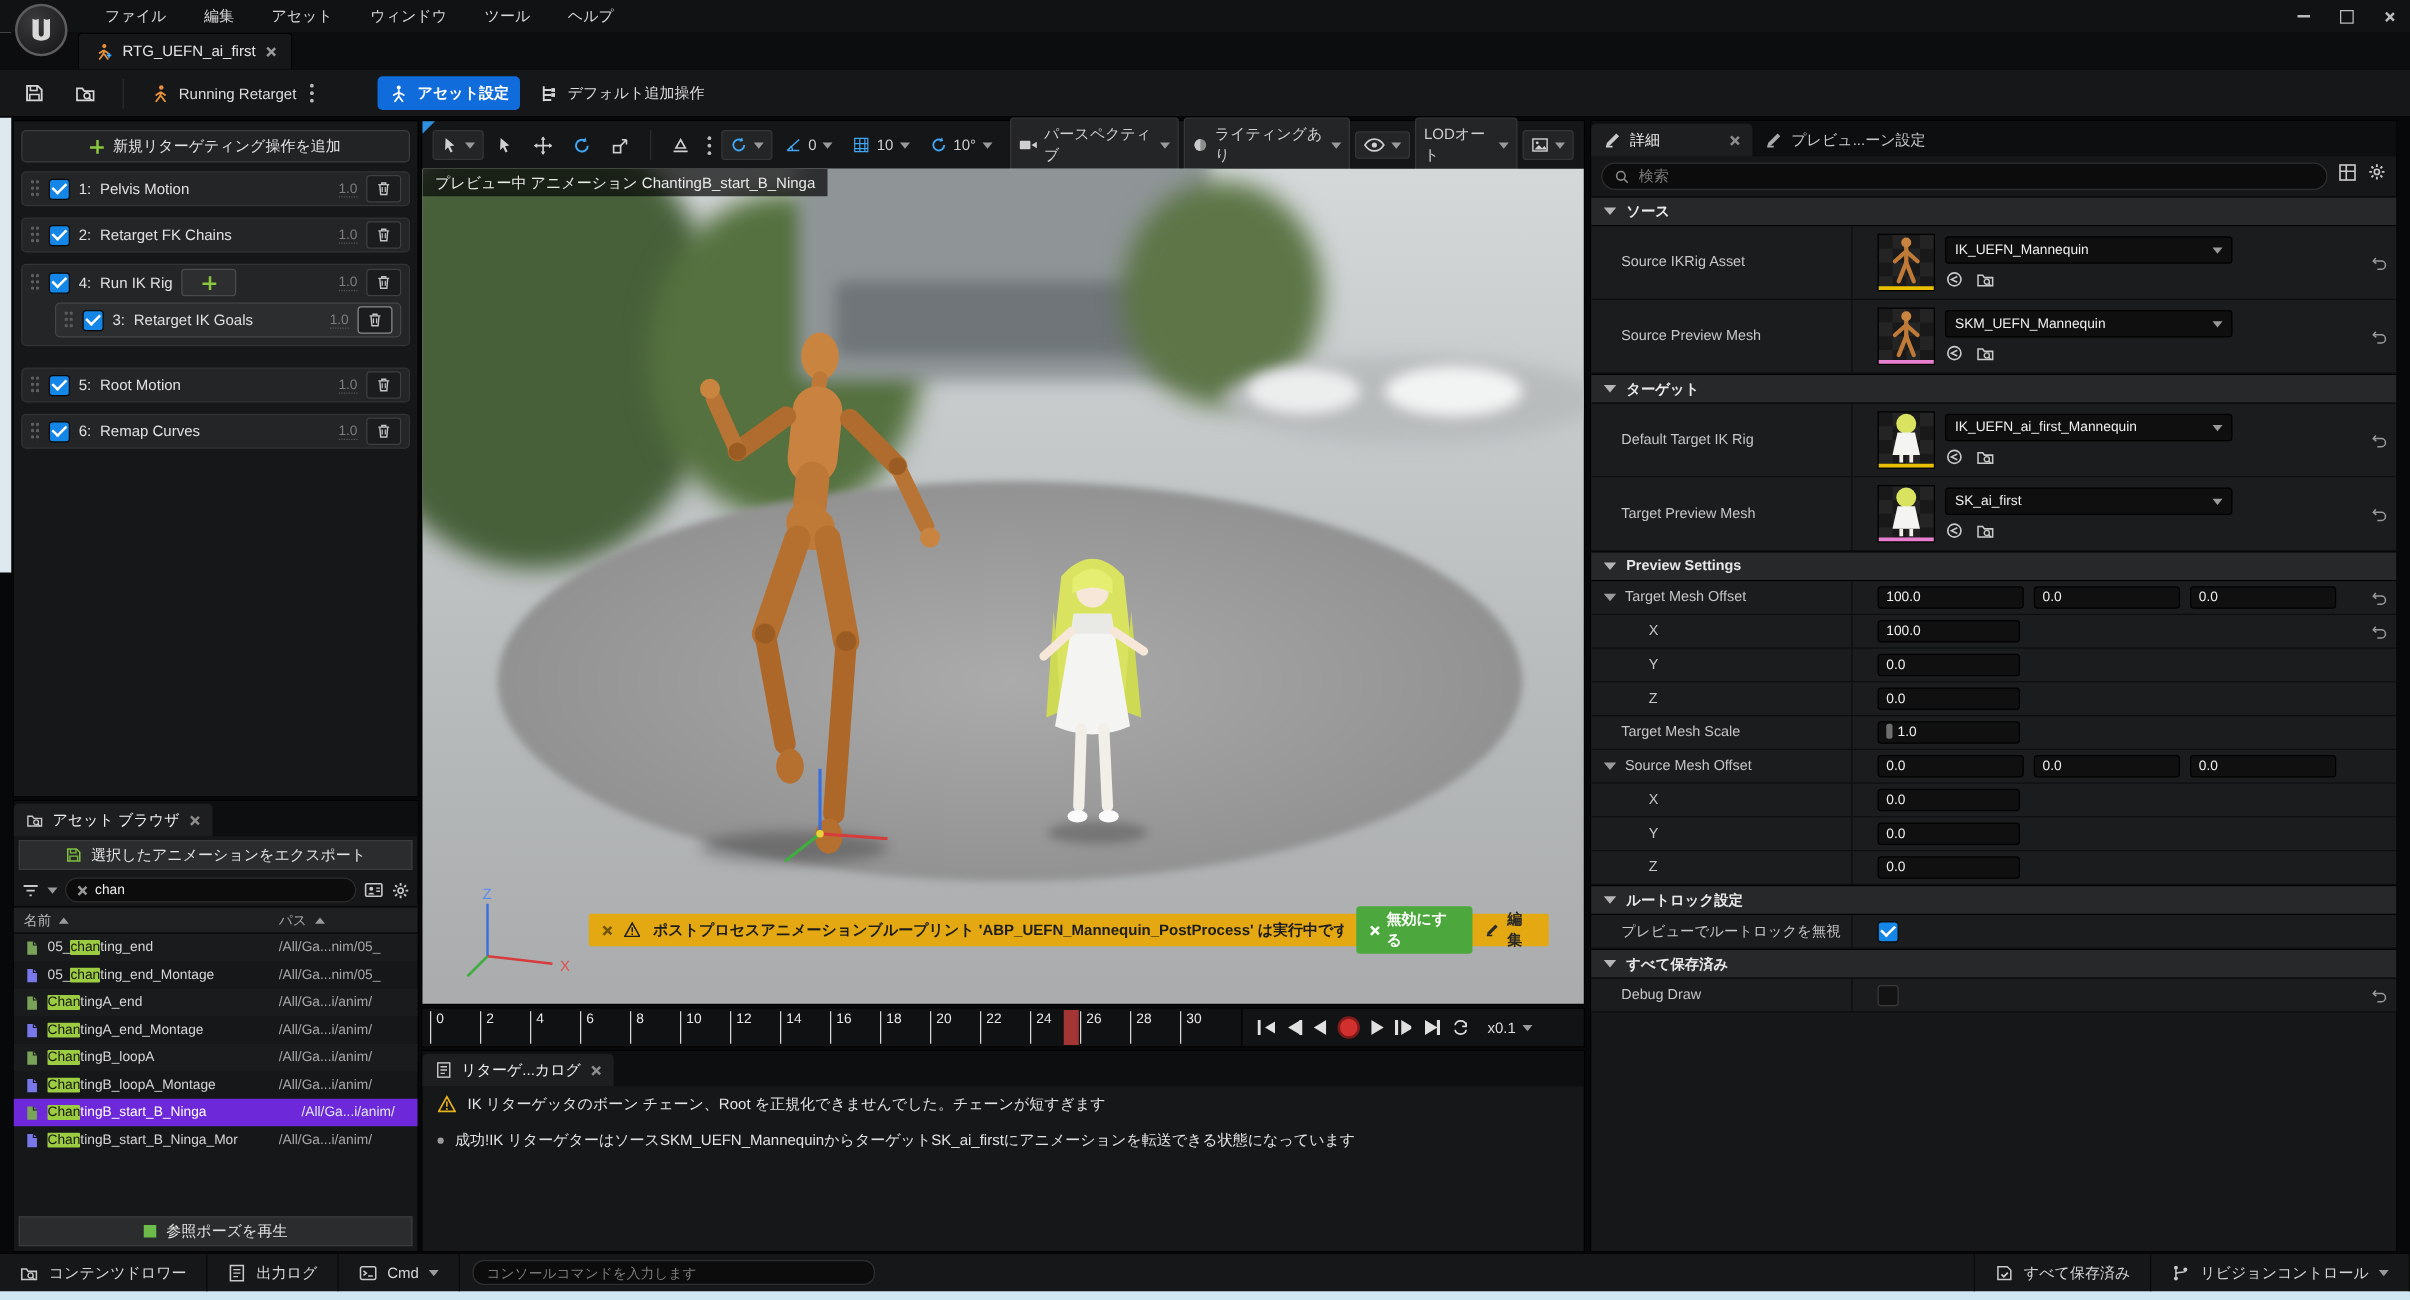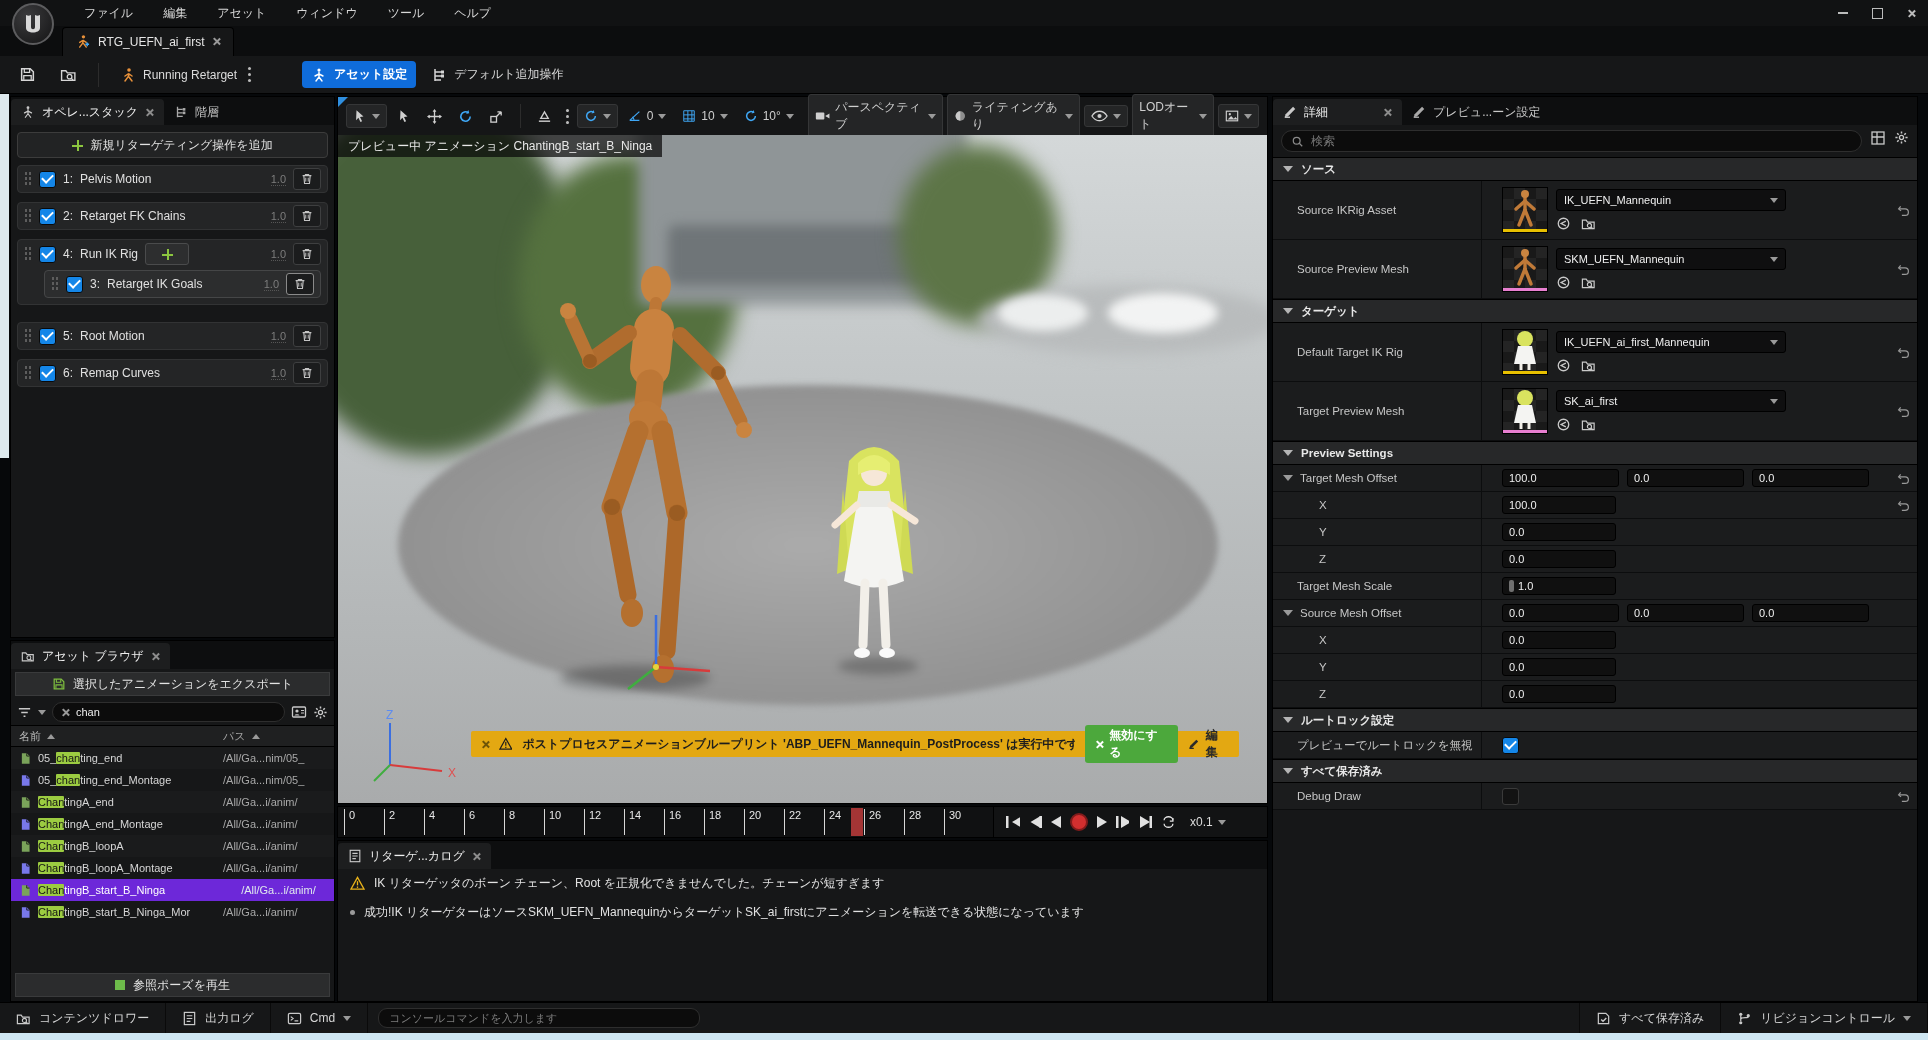--- a/index.html
+++ b/index.html
@@ -12,21 +12,21 @@
   .icon{flex:0 0 auto;}
   
   #titlebar{left:0;top:0;width:1928px;height:26px;background:#111213;display:flex;align-items:center;}
   #menus{display:flex;gap:6px;margin-left:72px;}
   .menu-item{padding:4px 12px;font-size:12px;color:#d8d8d8;cursor:default;}
   #winctl{margin-left:auto;display:flex;}
   .wbtn{width:34px;height:24px;display:flex;align-items:center;justify-content:center;color:#bbb;}
   #logo{left:12px;top:3px;width:38px;height:38px;border-radius:50%;z-index:50;
         background:radial-gradient(circle at 35% 30%,#3b3b3d,#141415);
         border:2px solid #5c5c5e;display:flex;align-items:center;justify-content:center;}
-  #tabsbar{left:0;top:26px;width:1928px;height:30px;background:#0c0d0e;display:flex;align-items:center;}
+  #tabsbar{left:0;top:26px;width:1928px;height:30px;background:#0c0d0e;display:flex;align-items:flex-start;}
   .doc-tab{margin-left:62px;height:28px;background:#161718;border:1px solid #000;border-bottom:none;
            border-radius:4px 4px 0 0;display:flex;align-items:center;gap:8px;padding:0 12px;font-size:12px;color:#e6e6e6;}
   #toolbar{left:0;top:56px;width:1928px;height:38px;background:#161718;border-bottom:1px solid #000;
            display:flex;align-items:center;gap:6px;padding-left:10px;box-sizing:border-box;}
   .tb-btn{display:flex;align-items:center;gap:7px;padding:5px 9px;border-radius:4px;font-size:12px;color:#dcdcdc;}
   .tb-sep{width:1px;height:24px;background:#2c2c2c;margin:0 6px;}
   .tb-blue{background:#0f6cda;color:#fff;font-weight:bold;}
   
   .x-icon{position:relative;width:9px;height:9px;}
   .x-icon::before,.x-icon::after{content:"";position:absolute;left:4px;top:0;width:1.5px;height:9px;background:currentColor;}
@@ -356,35 +356,20 @@
   </div>
   <div class="tb-btn">
     <svg width="16" height="16" viewBox="0 0 16 16" color="#d6d6d6">
         <use href="#i-tree"></use>
       </svg>
     <span>デフォルト追加操作</span>
   </div>
 </div>
 
 <div class="panel" id="oppanel" style="left:10px;top:96px;width:325px;height:542px">
-  <div class="tabstrip">
-    <div class="ptab active">
-      <svg width="14" height="14" viewBox="0 0 16 16" color="#c9c9c9">
-          <use href="#i-rig"></use>
-        </svg>
-      <span>オペレ...スタック</span>
-      <div class="x-icon" style="color:#8d8d8d"></div>
-    </div>
-    <div class="ptab">
-      <svg width="14" height="14" viewBox="0 0 16 16" color="#a9a9a9">
-          <use href="#i-tree"></use>
-        </svg>
-      <span>階層</span>
-    </div>
-  </div>
   <div class="op-add">
     <span class="plus"></span>
     <span>新規リターゲティング操作を追加</span>
   </div>
 
   <div class="oprow">
     <div class="dots"></div>
     <div class="cb">
         <span class="check"></span>
       </div>

